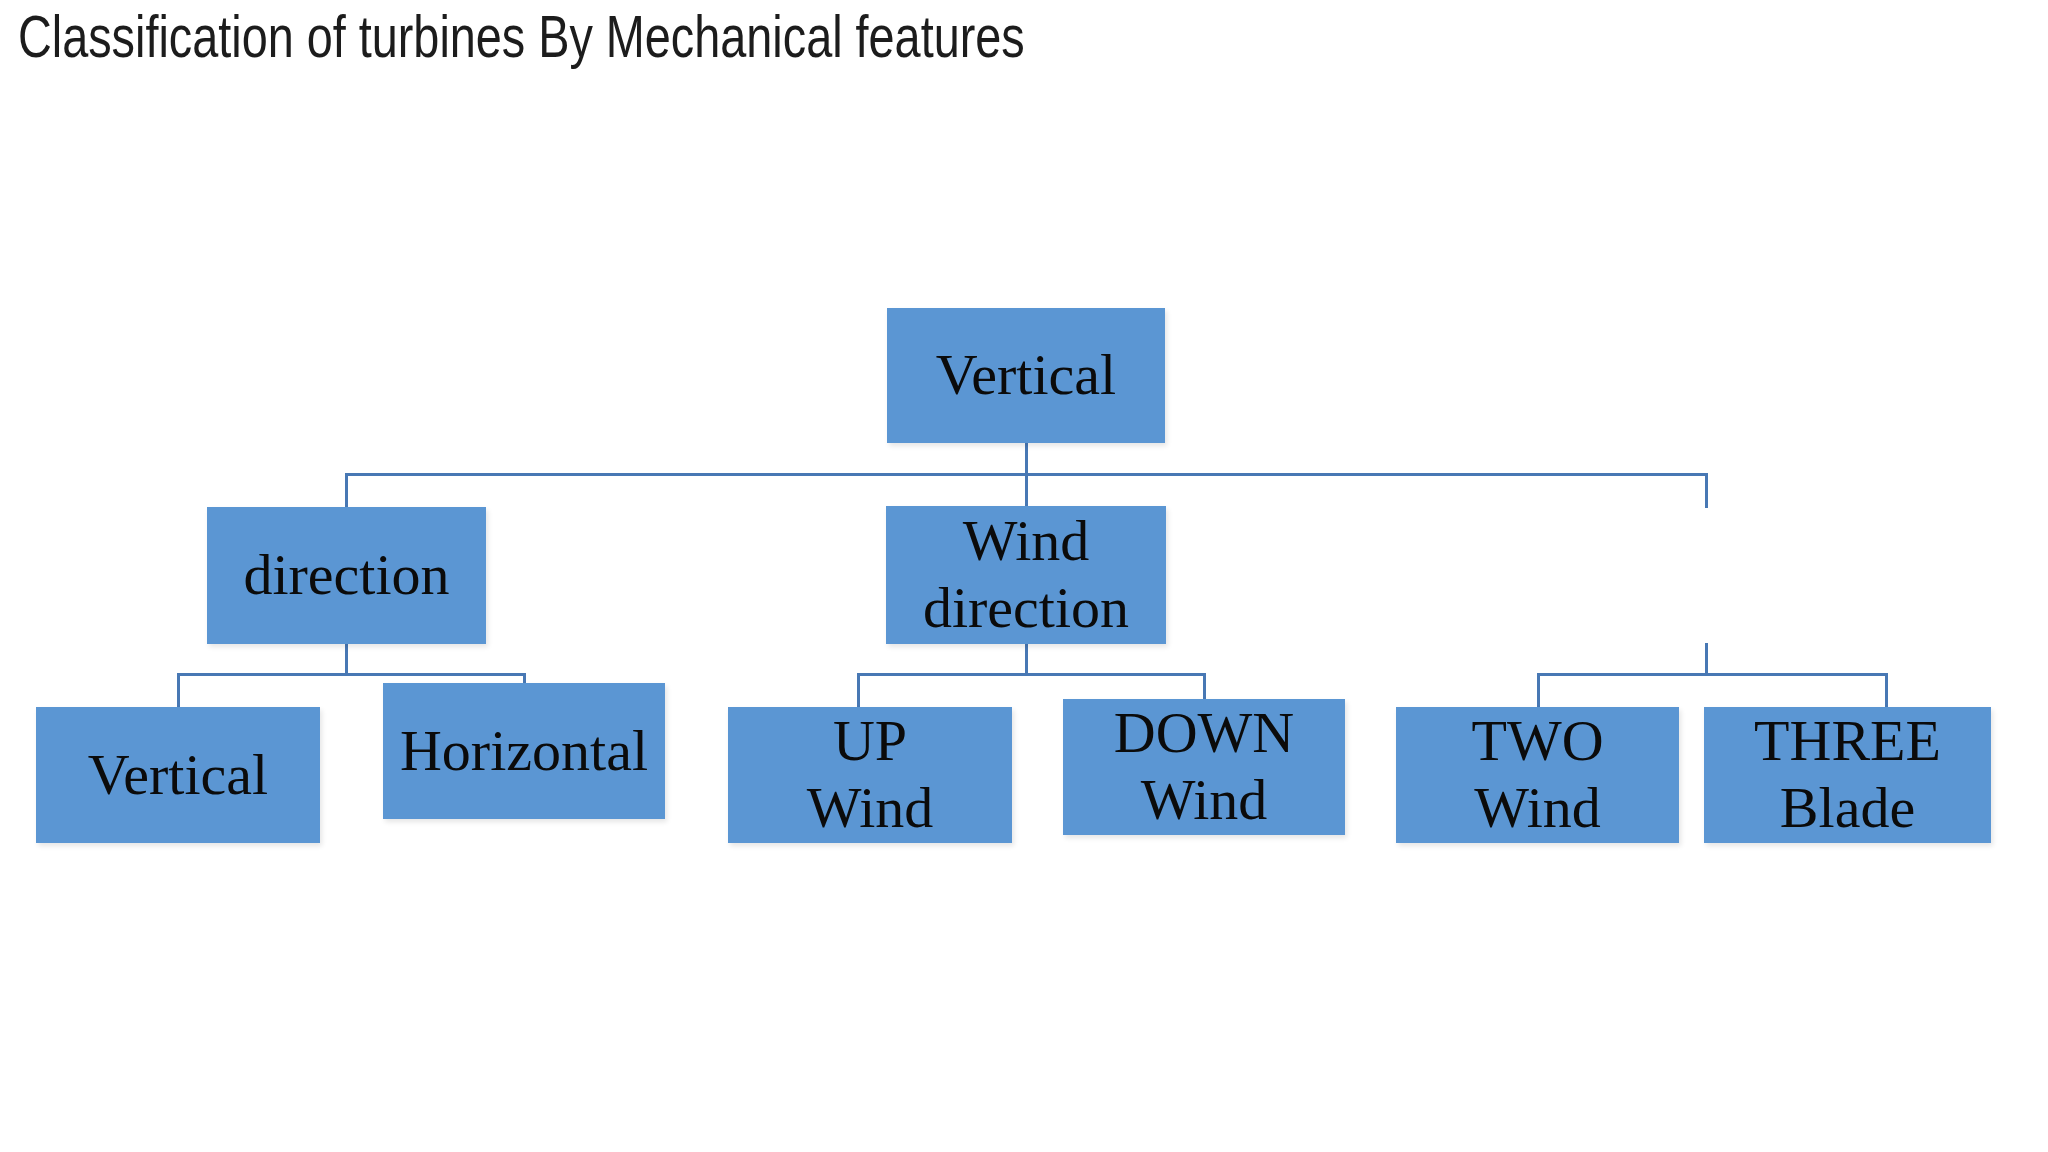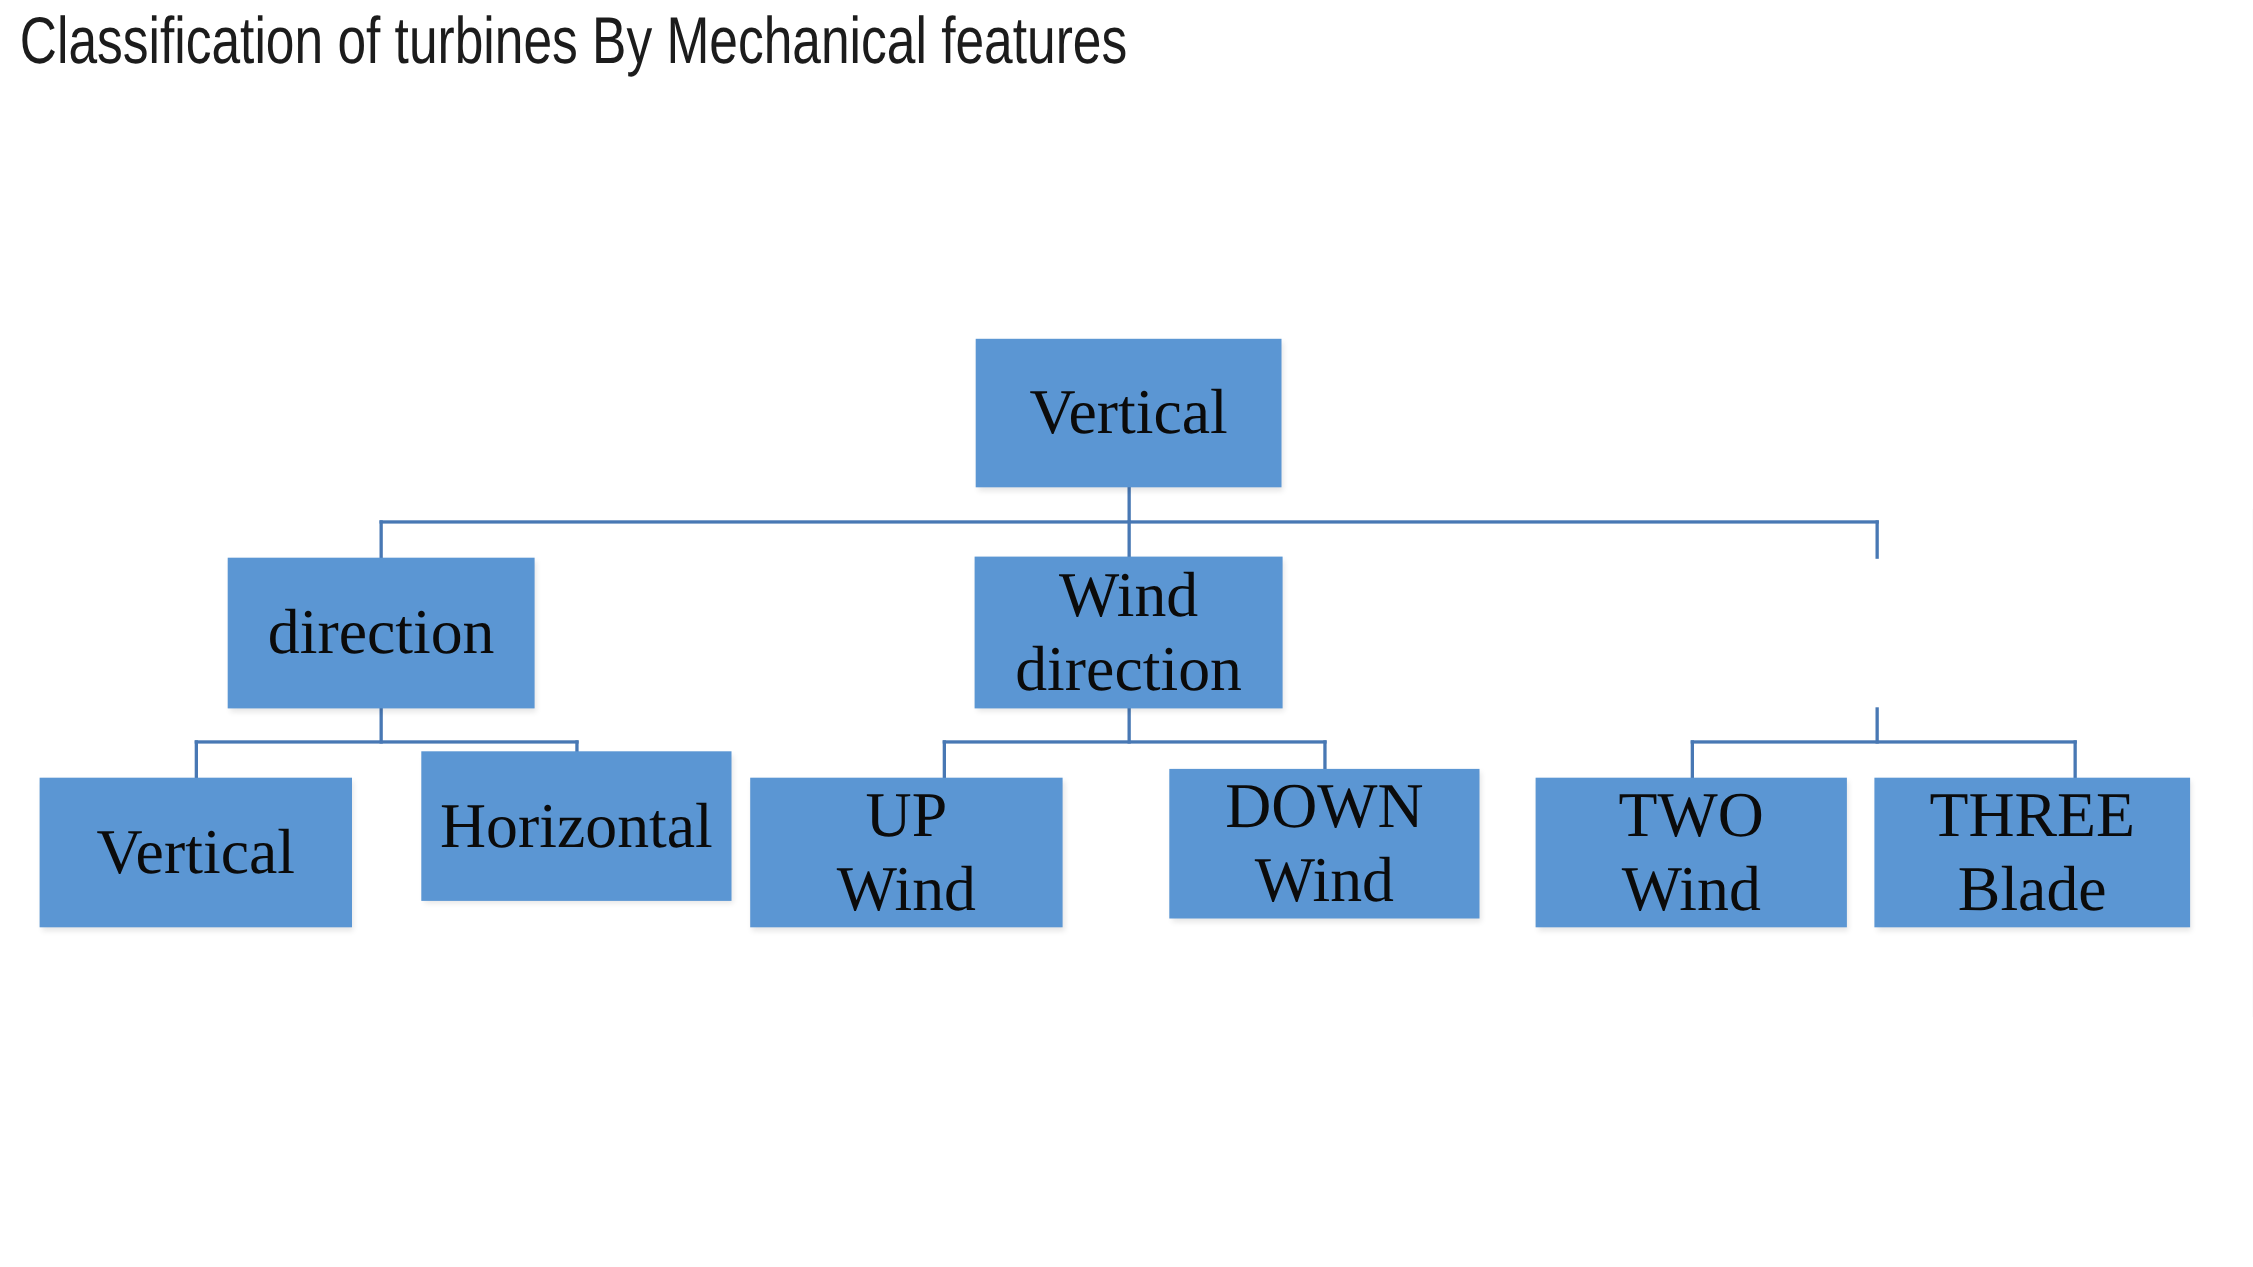--- a/index.html
+++ b/index.html
@@ -84,21 +84,21 @@
     <div class="conn" style="left:1885px;top:673px;width:3px;height:36px"></div>
 
     <div class="node" style="left:887px;top:308px;width:278px;height:135px">Vertical</div>
 
     <div class="node" style="left:207px;top:507px;width:279px;height:137px">direction</div>
     <div class="node" style="left:886px;top:506px;width:280px;height:138px">Wind
 direction</div>
 
     <div class="node" style="left:36px;top:707px;width:284px;height:136px">Vertical</div>
     <div class="node" style="left:383px;top:683px;width:282px;height:136px">Horizontal</div>
-    <div class="node" style="left:682px;top:707px;width:284px;height:136px">UP
+    <div class="node" style="left:728px;top:707px;width:284px;height:136px">UP
 Wind</div>
     <div class="node" style="left:1063px;top:699px;width:282px;height:136px">DOWN
 Wind</div>
     <div class="node" style="left:1396px;top:707px;width:283px;height:136px">TWO
 Wind</div>
     <div class="node" style="left:1704px;top:707px;width:287px;height:136px">THREE
 Blade</div>
 
   </div>
 </div>

